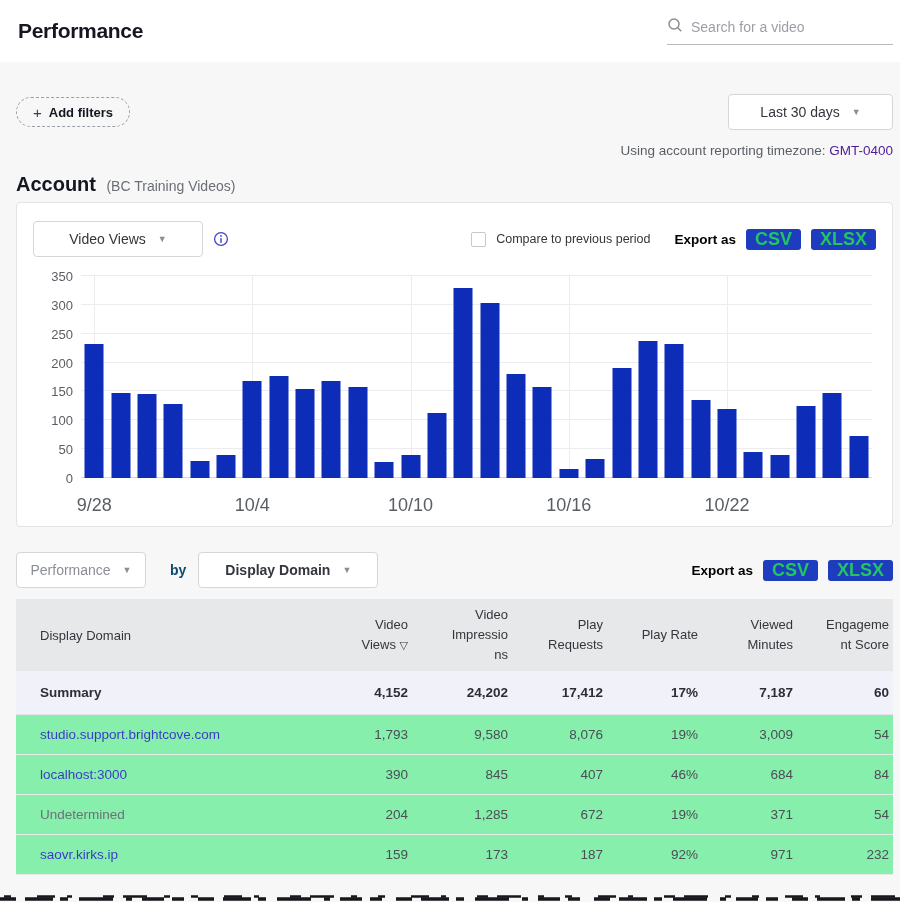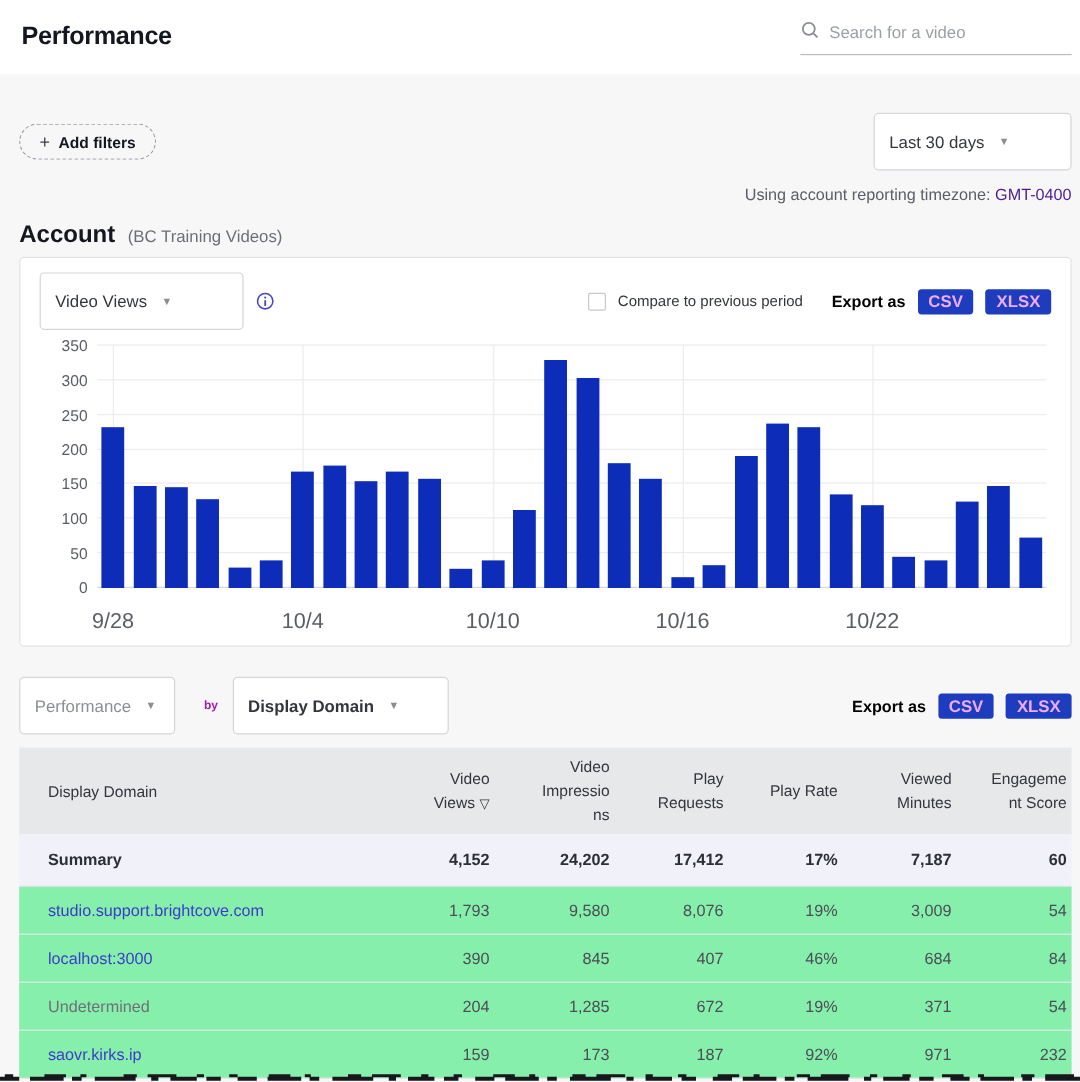--- a/index.html
+++ b/index.html
@@ -14,61 +14,61 @@
     font-family:"Liberation Sans", sans-serif; color:#44474c; background:transparent; }
   .search input::placeholder { color:#9ca0a6; }
   .search svg { flex:0 0 auto; }
 
   .content { background:#f7f7f8; height:840px; padding:0 7px 0 16px; position:relative; }
   .filters-row { display:flex; justify-content:space-between; align-items:center; padding-top:32px; }
   .add-filters { display:inline-flex; align-items:center; gap:7px; height:30px; padding:0 16px;
     border:1.5px dashed #9aa0a8; border-radius:16px; background:transparent; cursor:pointer;
     font-size:13px; font-weight:700; color:#14171f; font-family:"Liberation Sans", sans-serif; }
   .add-filters .plus { font-weight:400; font-size:15px; color:#3a3d42; }
-  .select-box { background:#fff; border:1px solid #d4d6da; border-radius:4px; height:48px;
-    display:flex; align-items:center; justify-content:flex-start; padding:0 12px;
+  .select-box { background:#fff; border:1px solid #d4d6da; border-radius:4px; height:36px;
+    display:flex; align-items:center; justify-content:center; padding:0 12px;
     font-size:14px; color:#33363c; cursor:pointer; }
   .select-box .caret { font-size:9px; color:#8a8d92; margin-left:12px; }
   .date-select { width:165px; }
   .timezone-line { text-align:right; margin-top:13px; font-size:13.5px; color:#5a5e64; }
   .timezone-line a { color:#4c1d95; text-decoration:none; }
   .account-heading { margin-top:15px; }
   .account-heading .main { font-size:20px; font-weight:800; color:#14171f; }
   .account-heading .sub { font-size:14px; color:#6b6f75; margin-left:6px; }
 
   .chart-card { margin-top:6px; background:#fff; border:1px solid #e2e3e6; border-radius:4px;
     padding:18px 16px 20px 16px; height:325px; }
   .chart-controls { display:flex; align-items:center; justify-content:space-between; height:36px; }
   .controls-left { display:flex; align-items:center; gap:10px; }
   .metric-select { width:170px; }
   .info-icon { display:inline-flex; cursor:pointer; }
   .controls-right { display:flex; align-items:center; gap:10px; }
   .checkbox { width:15px; height:15px; border:1px solid #c6c8cc; border-radius:2px;
     background:#fff; cursor:pointer; }
   .compare-label { font-size:12.5px; color:#33363c; margin-right:10px; }
   .export-label { font-size:13.5px; font-weight:700; color:#000000; margin-left:4px; }
-  .export-btn { background:#1d3dbe; color:#f0abfc; border:none; border-radius:3px; height:21px;
-    padding:0 9px; font-size:14px; font-weight:700; cursor:pointer;
+  .export-btn { background:#1d3dbe; color:#22c55e; border:none; border-radius:3px; height:21px;
+    padding:0 9px; font-size:18px; font-weight:700; cursor:pointer;
     font-family:"Liberation Sans", sans-serif; }
 
   .chart-area { position:relative; margin-top:19px; height:255px; }
   .plot { position:absolute; left:48px; right:4px; top:0; height:202px; }
   .gridline { position:absolute; left:0; right:0; height:1px; background:#ececee; }
   .gridline.axis { background:#d7d8db; }
   .vline { position:absolute; top:0; bottom:0; width:1px; background:#ececee; }
   .bar { position:absolute; bottom:0; width:19px; transform:translateX(-50%);
     background:#0d2cb7; }
   .ylabels { position:absolute; left:0; top:0; width:40px; height:202px; }
   .ylabel { position:absolute; right:0; transform:translateY(50%); font-size:13px; color:#5a5e64; }
   .xlabels { position:absolute; left:48px; right:4px; top:202px; height:34px; }
   .xlabel { position:absolute; top:17px; transform:translateX(-50%); font-size:18px; color:#5a5e64; }
 
   .table-controls { margin-top:25px; display:flex; align-items:center; }
   .perf-select { width:130px; color:#8b8e94; }
-  .by-label { font-size:10px; font-weight:700; margin:0 12px; color:#a21caf;padding-left:12px; }
+  .by-label { font-size:14px; font-weight:700; margin:0 12px; color:#0c4a6e;padding-left:12px; }
   .group-select { width:180px; font-weight:700; }
   .tc-right { margin-left:auto; display:flex; align-items:center; gap:10px; }
 
   .data-table { margin-top:11px; width:877px; }
   .trow { display:grid; grid-template-columns:330px 78px 100px 95px 95px 95px 84px;
     align-items:center; background:#86efac; }
   .trow > div { font-size:13.5px; }
   .thead { background:#e7e8ea; height:72px; }
   .thead > div { font-size:13px; color:#33363c; }
   .cell-domain { padding-left:24px; text-align:left; }

